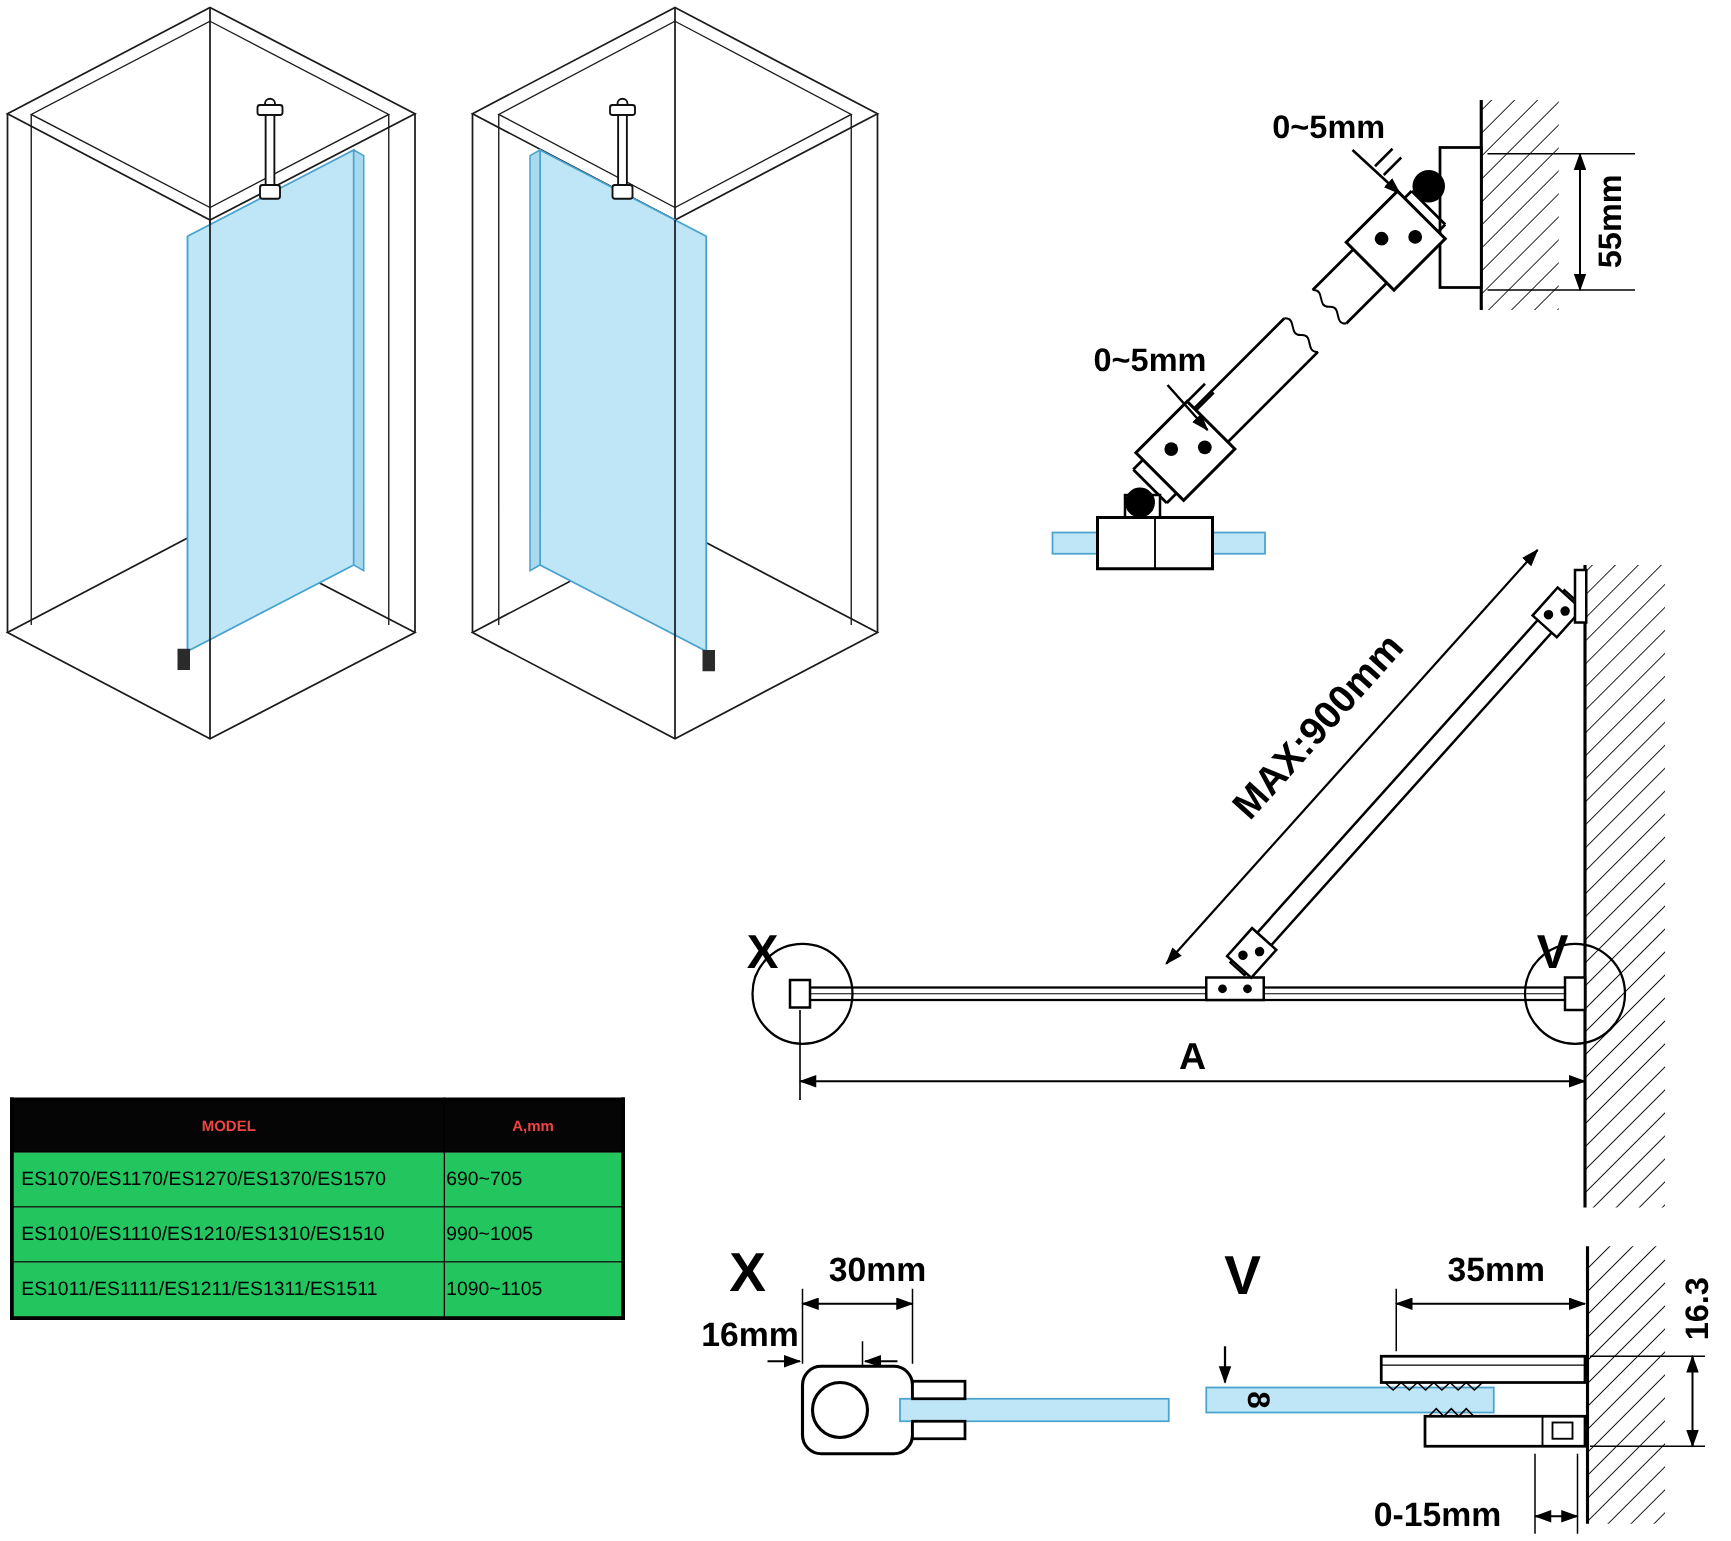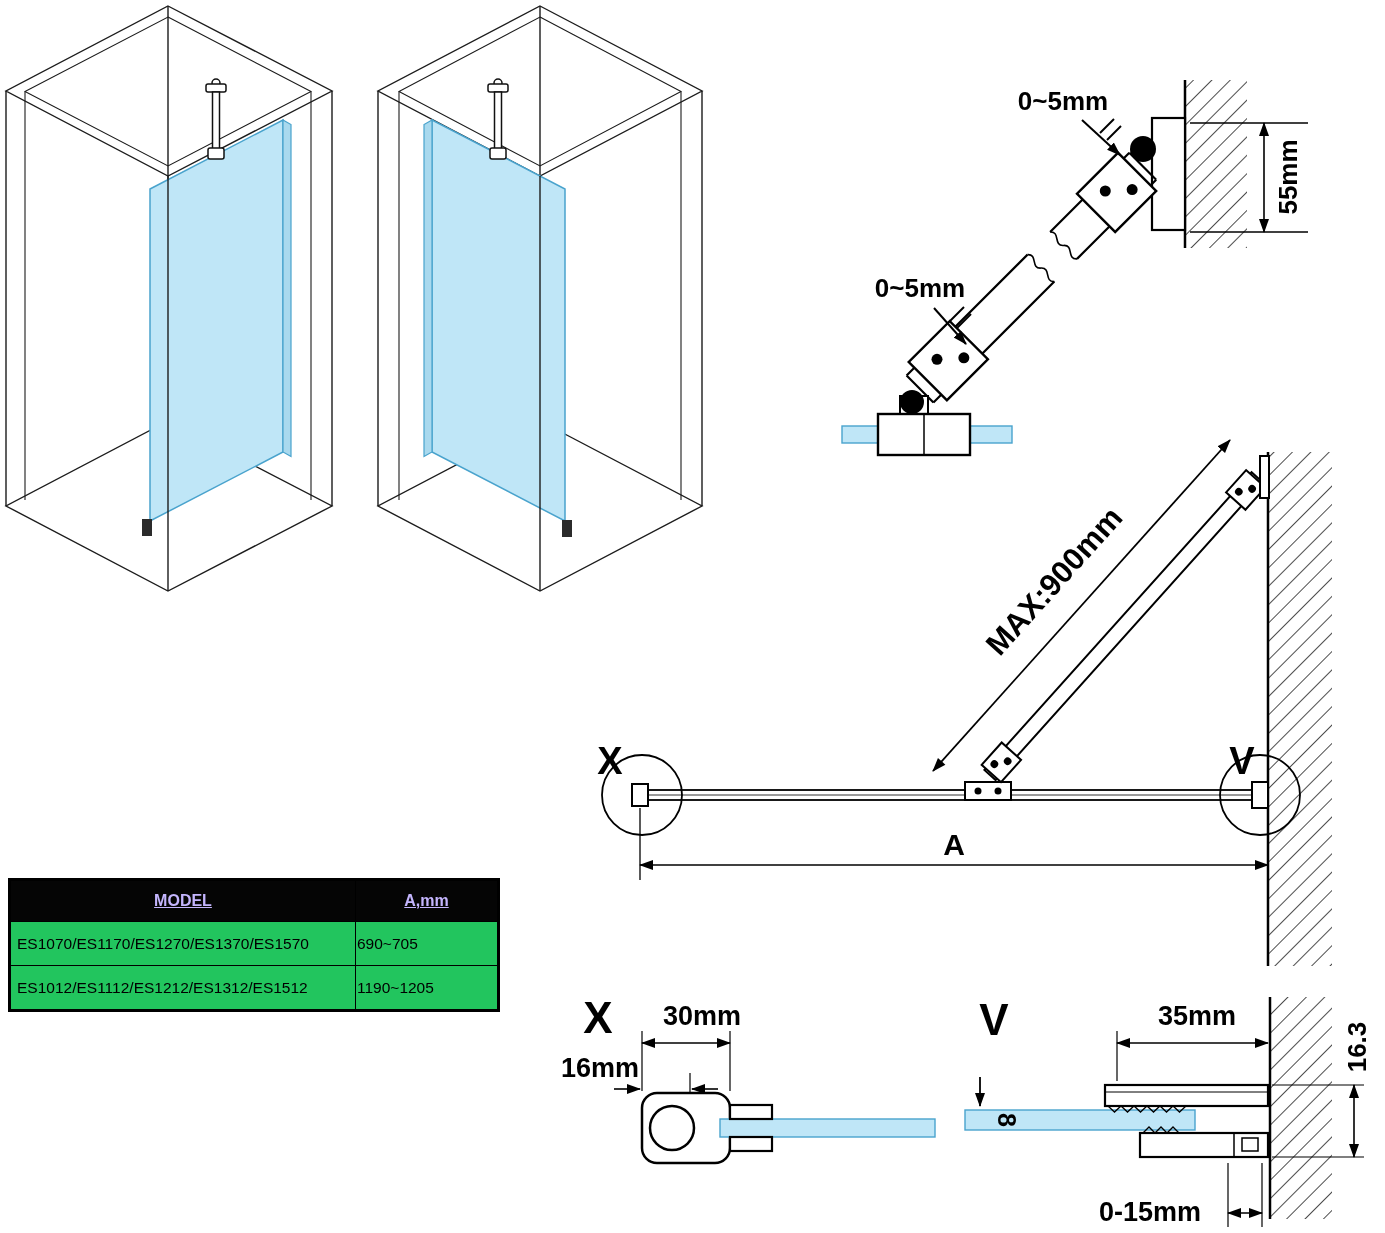--- a/index.html
+++ b/index.html
@@ -3,21 +3,21 @@
 <meta charset="utf-8">
 <style>
   html,body{margin:0;padding:0;background:#fff;}
   :root{--glass:#bfe6f7;--glass-stroke:#49a3cd;}
   .canvas{position:relative;width:1385px;height:1233px;background:#fff;font-family:"Liberation Sans",sans-serif;overflow:hidden;}
   .dwg{position:absolute;}
   .glass{fill:var(--glass);stroke:var(--glass-stroke);}
   .glassd{fill:#a9d9ee;stroke:var(--glass-stroke);}
   svg text{font-family:"Liberation Sans",sans-serif;font-weight:bold;fill:#000;}
   .spec-table{position:absolute;left:8px;top:878px;width:489px;border-collapse:collapse;border:3px solid #000;table-layout:fixed;background:#fff;}
-  .spec-table th{background:#050505;color:#c4b5fd;font-size:16px;font-weight:bold;height:38px;border:1.6px solid #000;text-align:center;text-decoration:underline;}
+  .spec-table th{background:#050505;color:#ef4444;font-size:12px;font-weight:bold;height:38px;border:1.6px solid #000;text-align:center;}
   .spec-table td{border:1.6px solid #000;font-size:15.5px;height:41px;color:#000;background:#22c55e;}
   .spec-table td.model{padding-left:6px;text-align:left;}
   .spec-table td.aval{}
   .colA{width:346px;}.colB{width:143px;}
 </style>
 </head>
 <body>
 
 <div class="canvas">
 
@@ -251,19 +251,23 @@
         <th>MODEL</th>
         <th>A,mm</th>
       </tr>
     </thead>
     <tbody>
       <tr>
         <td class="model">ES1070/ES1170/ES1270/ES1370/ES1570</td>
         <td class="aval">690~705</td>
       </tr>
       <tr>
-        <td class="model">ES1012/ES1112/ES1212/ES1312/ES1512</td>
-        <td class="aval">1190~1205</td>
+        <td class="model">ES1010/ES1110/ES1210/ES1310/ES1510</td>
+        <td class="aval">990~1005</td>
+      </tr>
+      <tr>
+        <td class="model">ES1011/ES1111/ES1211/ES1311/ES1511</td>
+        <td class="aval">1090~1105</td>
       </tr>
     </tbody>
   </table>
 
 </div>
 
 </body></html>

